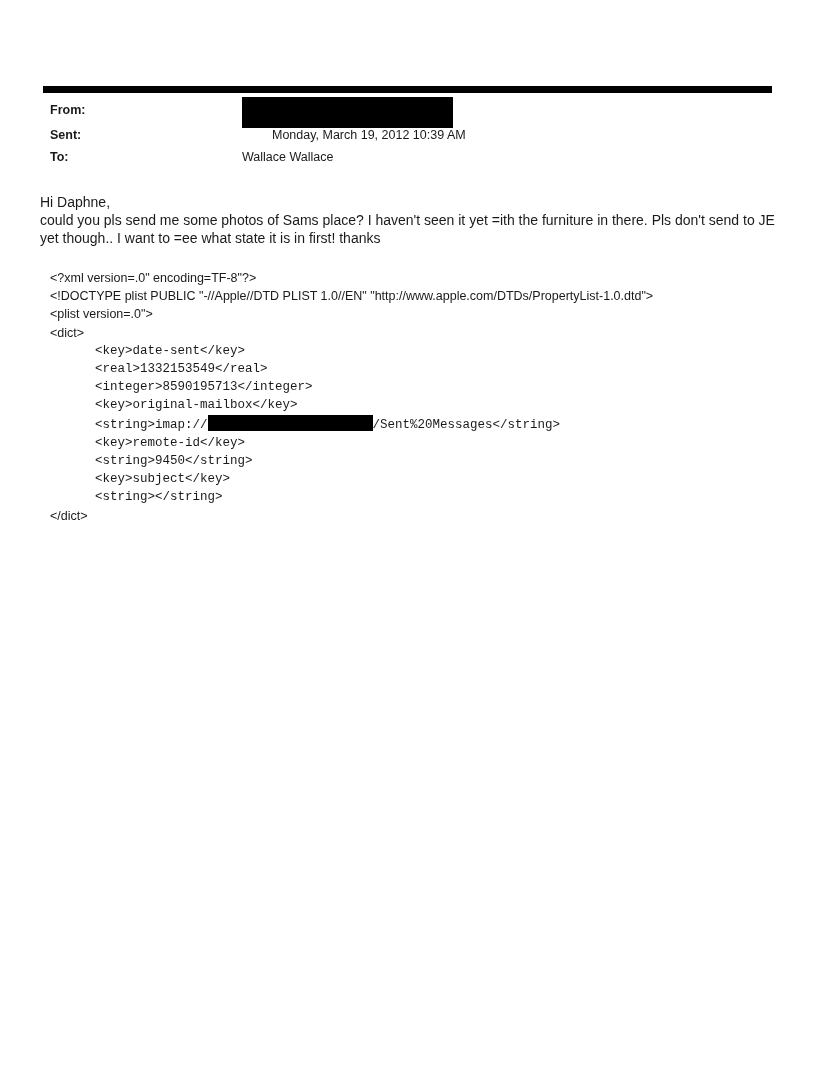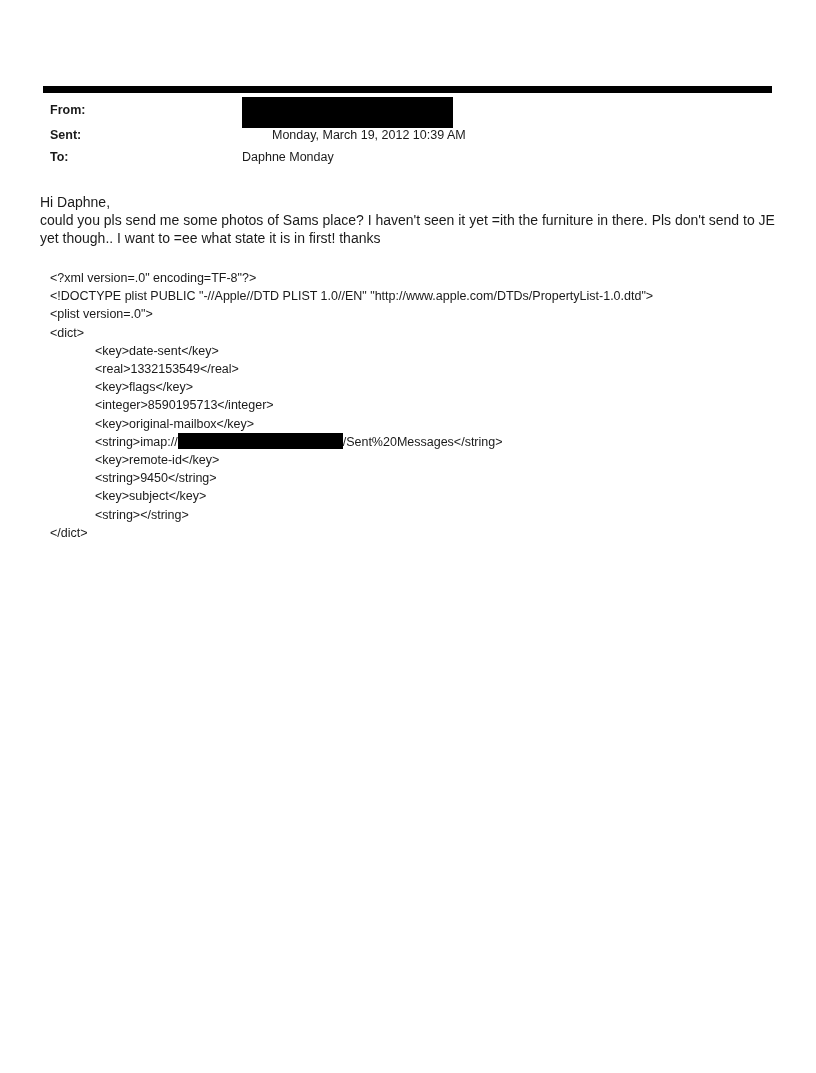--- a/index.html
+++ b/index.html
@@ -51,21 +51,21 @@
   }
   .plist-block {
     position: absolute;
     left: 50px;
     top: 269px;
     width: 745px;
     font-size: 12.5px;
     line-height: 18.2px;
     white-space: nowrap;
   }
-  .l1 { padding-left: 45px; }
+  .l1 { padding-left: 45px; font-family: Liberation Mono, monospace; }
   .redact-inline {
     display: inline-block;
     width: 165px;
     height: 16px;
     background: #000000;
     vertical-align: -3px;
   }
   .page-num {
     position: absolute;
     left: 0;
@@ -95,38 +95,37 @@
     <div class="hdr-row row-from">
       <span class="hdr-label">From:</span>
     </div>
     <div class="redact-from"></div>
     <div class="hdr-row row-sent">
       <span class="hdr-label">Sent:</span>
       <span>Monday, March 19, 2012 10:39 AM</span>
     </div>
     <div class="hdr-row row-to">
       <span class="hdr-label">To:</span>
-      <span>Daphne Monday</span>
+      <span>Wallace Wallace</span>
     </div>
   </div>
 
   <div class="body-block">
     <div>Hi Daphne,</div>
     <div>could you pls send me some photos of Sams place? I haven't seen it yet =ith the furniture in there. Pls don't send to JE</div>
     <div>yet though.. I want to =ee what state it is in first! thanks</div>
   </div>
 
   <div class="plist-block">
     <div>&lt;?xml version=.0" encoding=TF-8"?&gt;</div>
     <div>&lt;!DOCTYPE plist PUBLIC "-//Apple//DTD PLIST 1.0//EN" "http://www.apple.com/DTDs/PropertyList-1.0.dtd"&gt;</div>
     <div>&lt;plist version=.0"&gt;</div>
     <div>&lt;dict&gt;</div>
     <div class="l1">&lt;key&gt;date-sent&lt;/key&gt;</div>
     <div class="l1">&lt;real&gt;1332153549&lt;/real&gt;</div>
-    <div class="l1">&lt;key&gt;flags&lt;/key&gt;</div>
     <div class="l1">&lt;integer&gt;8590195713&lt;/integer&gt;</div>
     <div class="l1">&lt;key&gt;original-mailbox&lt;/key&gt;</div>
     <div class="l1"><span>&lt;string&gt;imap://</span><span class="redact-inline"></span><span>/Sent%20Messages&lt;/string&gt;</span></div>
     <div class="l1">&lt;key&gt;remote-id&lt;/key&gt;</div>
     <div class="l1">&lt;string&gt;9450&lt;/string&gt;</div>
     <div class="l1">&lt;key&gt;subject&lt;/key&gt;</div>
     <div class="l1">&lt;string&gt;&lt;/string&gt;</div>
     <div>&lt;/dict&gt;</div>
   </div>
 

